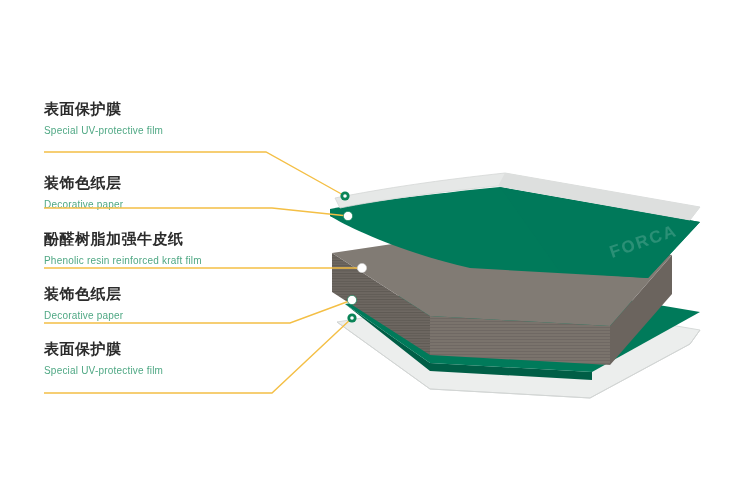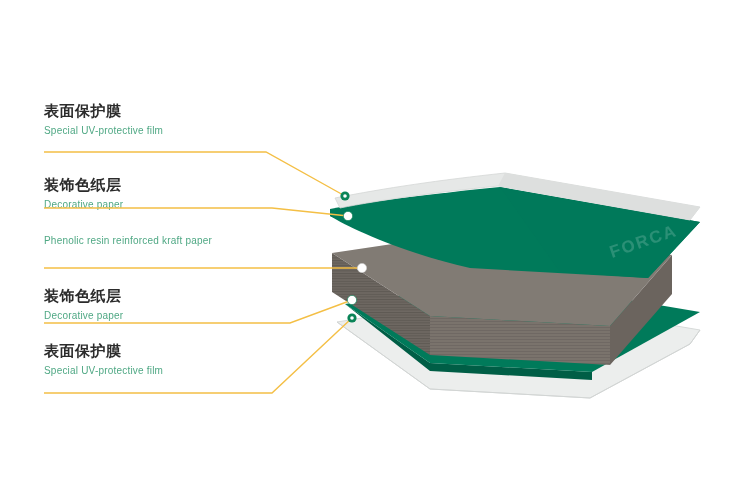--- a/index.html
+++ b/index.html
@@ -24,20 +24,21 @@
     left: 44px;
     white-space: nowrap;
   }
   .label-cn {
     font-size: 15px;
     font-weight: 700;
     color: #2b2b2b;
     letter-spacing: 0.5px;
     line-height: 1.35;
     margin: 0;
+    font-family: Liberation Mono, monospace;
   }
   .label-en {
     font-size: 10px;
     font-weight: 400;
     color: #4fa884;
     letter-spacing: 0.2px;
     line-height: 1.5;
     margin: 2px 0 0 0;
   }
 
@@ -74,21 +75,22 @@
     <p class="label-cn">表面保护膜</p>
     <p class="label-en">Special UV-protective film</p>
   </div>
 
   <div class="label-block" id="lbl-1">
     <p class="label-cn">装饰色纸层</p>
     <p class="label-en">Decorative paper</p>
   </div>
 
   <div class="label-block" id="lbl-2">
-    <p class="label-en">Phenolic resin reinforced kraft paper</p>
+    <p class="label-cn">酚醛树脂加强牛皮纸</p>
+    <p class="label-en">Phenolic resin reinforced kraft film</p>
   </div>
 
   <div class="label-block" id="lbl-3">
     <p class="label-cn">装饰色纸层</p>
     <p class="label-en">Decorative paper</p>
   </div>
 
   <div class="label-block" id="lbl-4">
     <p class="label-cn">表面保护膜</p>
     <p class="label-en">Special UV-protective film</p>

